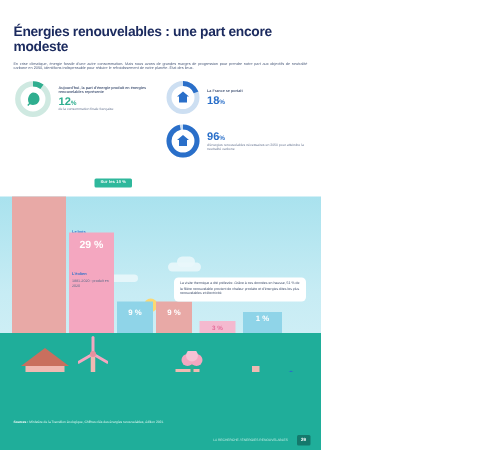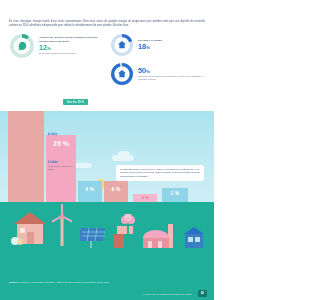--- a/index.html
+++ b/index.html
@@ -156,20 +156,21 @@
 
   
   .ill { position:absolute; bottom:0; }
 </style>
 </head>
 <body>
 
 <div class="page">
 
   <div class="header">
+    <div class="title">Énergies renouvelables : une part encore modeste</div>
     <div class="intro">En crise climatique, énergie fossile d'une autre consommation. Mais nous avons de grandes marges de progression pour prendre notre part aux objectifs de neutralité carbone en 2050, identifions indispensable pour réduire le refroidissement de notre planète. État des lieux.</div>
   </div>
 
   <div class="stats">
 
     <div class="stat-col">
       <div class="stat green">
         <div class="donut">
           <svg width="26" height="26" viewBox="0 0 36 36">
             <circle cx="18" cy="18" r="14" fill="none" stroke="#cfe9e1" stroke-width="5"></circle>
@@ -202,21 +203,21 @@
 
       <div class="stat blue">
         <div class="donut">
           <svg width="24" height="24" viewBox="0 0 36 36">
             <circle cx="18" cy="18" r="14" fill="none" stroke="#cddff2" stroke-width="5"></circle>
             <circle cx="18" cy="18" r="14" fill="none" stroke="#2a6fc9" stroke-width="5" stroke-dasharray="84.5 3.5" transform="rotate(-90 18 18)"></circle>
             <path d="M18 12l6 5h-2v6h-8v-6h-2z" fill="#2a6fc9"></path>
           </svg>
         </div>
         <div class="stat-txt">
-          <div class="stat-num"><span>50</span><span class="pct">%</span></div>
+          <div class="stat-num"><span>96</span><span class="pct">%</span></div>
           <div class="stat-sub">d'énergies renouvelables nécessaires en 2050 pour atteindre la neutralité carbone</div>
         </div>
       </div>
     </div>
   </div>
 
   <div class="badge-wrap">
     <span class="badge">Sur les 10 %</span>
   </div>
 

